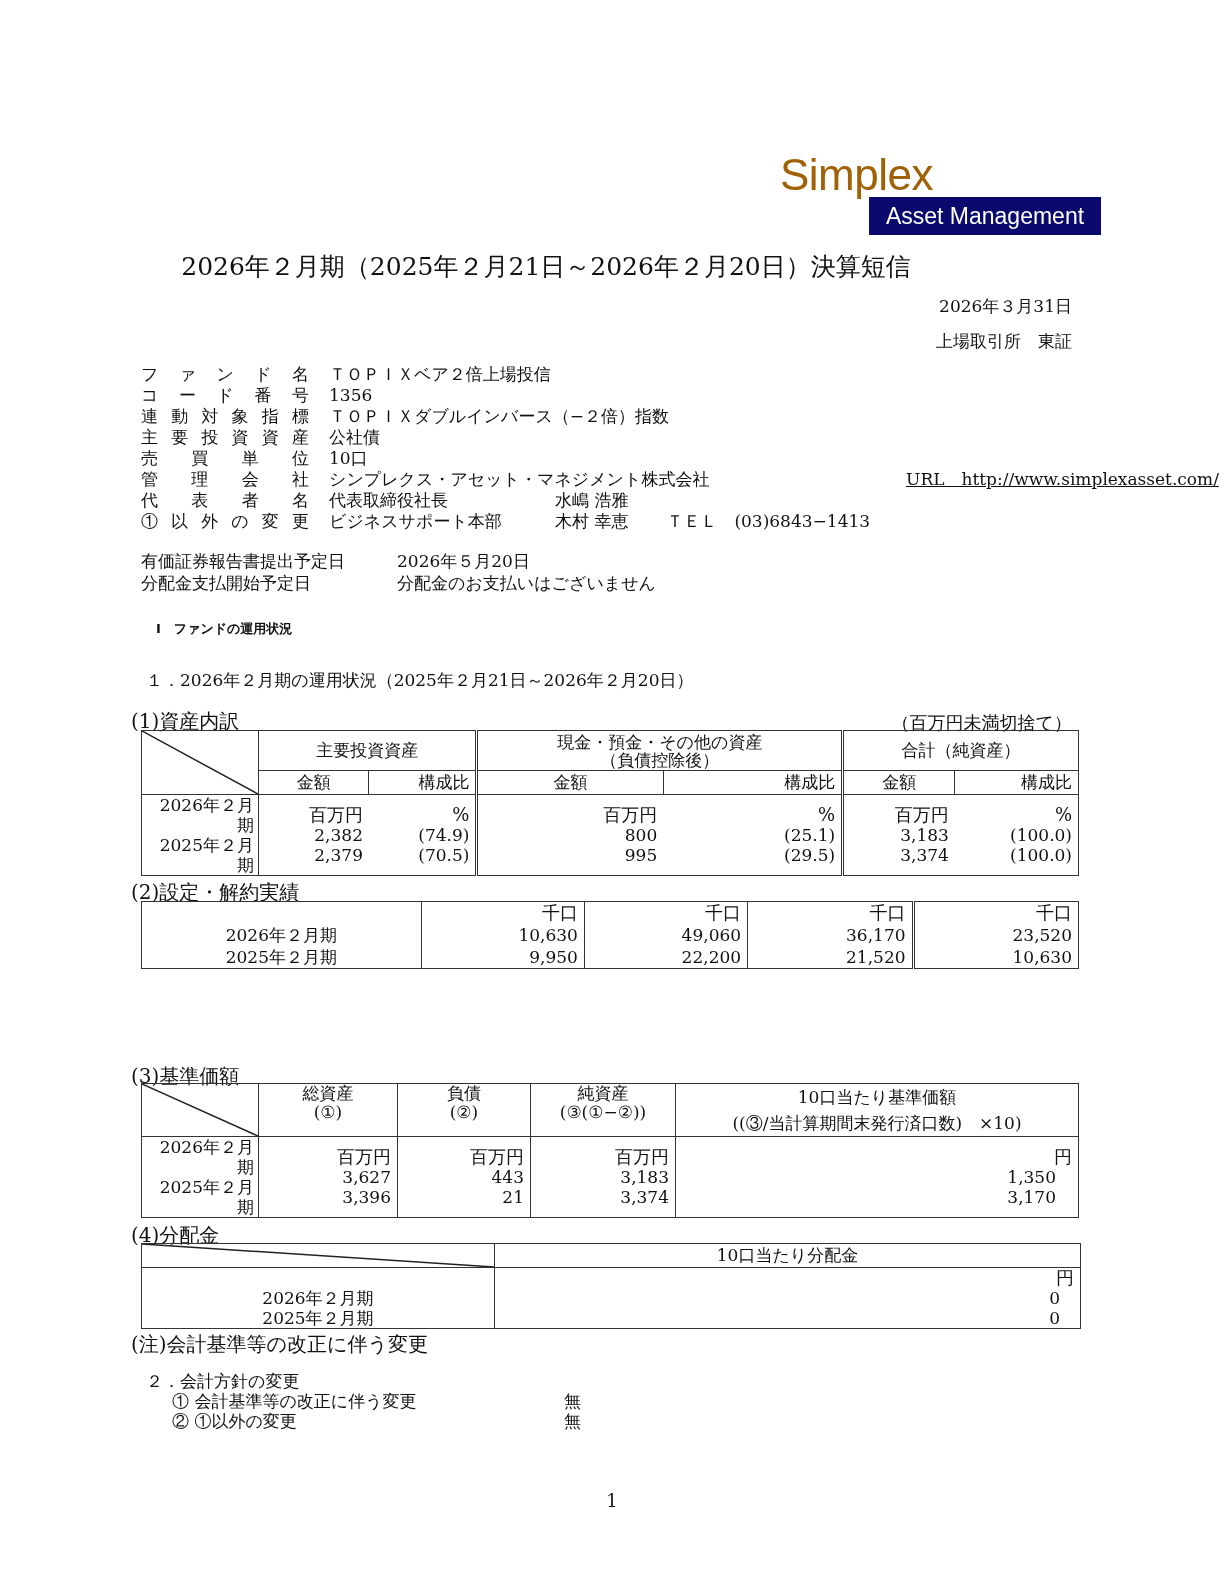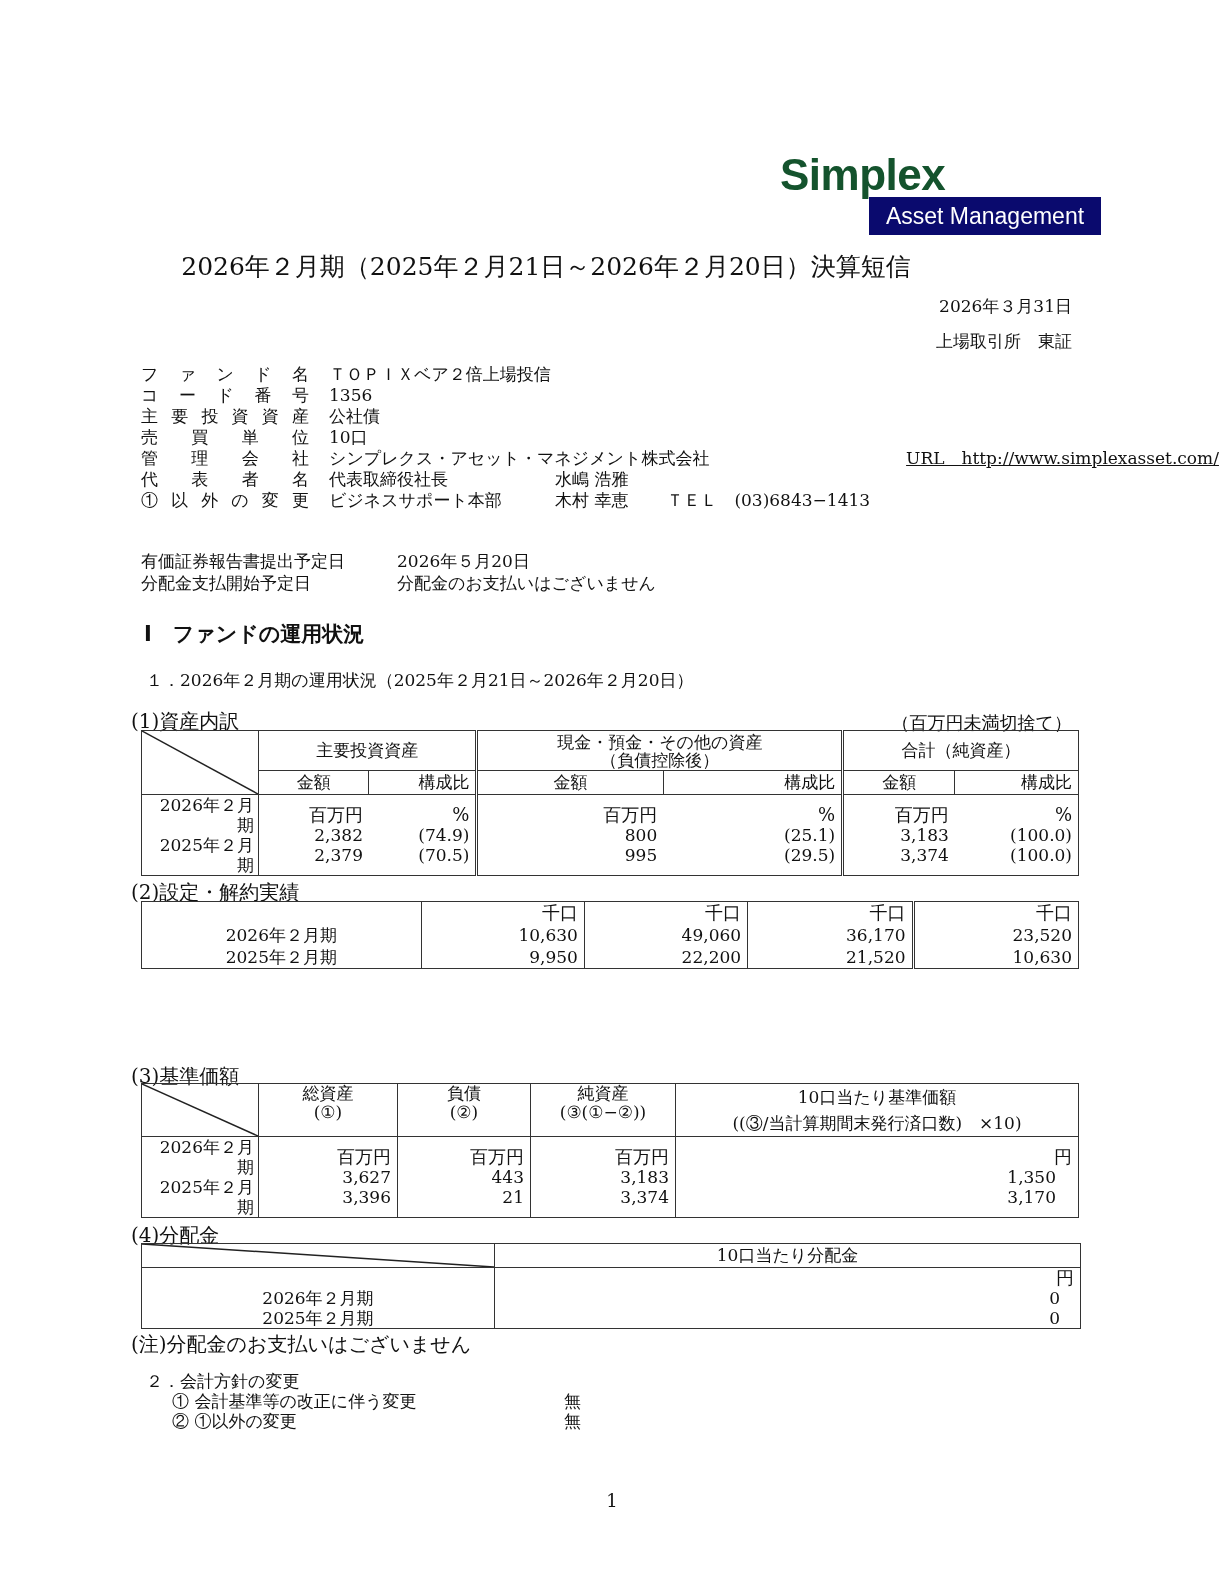--- a/index.html
+++ b/index.html
@@ -1,28 +1,28 @@
 <!DOCTYPE html>
 <html><head>
 <meta charset="utf-8">
 <style>
   html, body { margin:0; padding:0; background:#fff; }
   body { width:1224px; height:1584px; position:relative; font-family:"DejaVu Serif","Liberation Serif",serif; color:#111; font-size:17px; }
   .abs { position:absolute; }
-  .logo-main { left:780px; top:150px; font-family:"Liberation Sans",sans-serif; font-weight:bold; font-size:44px; letter-spacing:-0.5px; color:#14532d; }
+  .logo-main { left:780px; top:150px; font-family:"Liberation Sans",sans-serif; font-weight:normal; font-size:44px; letter-spacing:-0.5px; color:#a16207; }
   .logo-sub { left:869px; top:197px; width:232px; height:38px; background:#0a0a6e; color:#fff; font-family:"Liberation Sans",sans-serif; font-size:23px; line-height:38px; text-align:center; }
   .title { left:0; width:1092px; top:250px; text-align:center; font-size:25px; }
   .right-line { right:152px; font-size:17px; text-align:right; }
   .info-table { left:141px; top:364px; border-collapse:collapse; font-size:17px; line-height:21px; }
   .info-table td { padding:0; vertical-align:top; white-space:nowrap; }
   .lbl { width:168px; text-align:justify; text-align-last:justify; padding-right:20px !important; }
   .url { text-decoration:underline; }
   .dates { left:141px; top:550px; font-size:17px; line-height:22px; }
   .dates .k { display:inline-block; width:256px; }
-  .sec-head { left:144px; top:620px; font-family:"DejaVu Sans","Liberation Sans",sans-serif; font-weight:bold; font-size:21px; }
+  .sec-head { left:156px; top:620px; font-family:"DejaVu Sans","Liberation Sans",sans-serif; font-weight:bold; font-size:13px; }
   .sub-head { left:146px; top:669px; font-size:17px; }
   .tcap { font-size:20px; left:131px; }
   table.grid { position:absolute; border-collapse:collapse; font-size:17px; }
   table.grid td { border:1.5px solid #333; padding:0 6px; }
   .unit { font-size:18px; }
   .r { text-align:right; }
   .c { text-align:center; }
   .diag { position:relative; overflow:hidden; }
   .diag svg { position:absolute; left:0; top:0; width:100%; height:100%; }
   .nums { line-height:20px; }
@@ -42,20 +42,24 @@
   <tbody>
       <tr>
         <td class="lbl">ファンド名</td>
         <td colspan="3">ＴＯＰＩＸベア２倍上場投信</td>
       </tr>
   <tr>
         <td class="lbl">コード番号</td>
         <td colspan="3">1356</td>
       </tr>
   <tr>
+        <td class="lbl">連動対象指標</td>
+        <td colspan="3">ＴＯＰＩＸダブルインバース（−２倍）指数</td>
+      </tr>
+  <tr>
         <td class="lbl">主要投資資産</td>
         <td colspan="3">公社債</td>
       </tr>
   <tr>
         <td class="lbl">売買単位</td>
         <td colspan="3">10口</td>
       </tr>
   <tr>
         <td class="lbl">管理会社</td>
         <td colspan="2">シンプレクス・アセット・マネジメント株式会社</td>
@@ -252,21 +256,21 @@
           <div>2025年２月期</div>
         </td>
     <td class="r" style="padding-right:20px">
           <div class="unit" style="margin-right:-14px">円</div>
           <div>0</div>
           <div>0</div>
         </td>
   </tr>
 </tbody>
   </table>
-<div class="abs tcap" style="top:1331px">(注)分配金のお支払いはございません</div>
+<div class="abs tcap" style="top:1331px">(注)会計基準等の改正に伴う変更</div>
 
 <div class="abs" style="left:146px;top:1371px;line-height:20px;font-size:17px">
   <div>２．会計方針の変更</div>
   <div style="padding-left:26px"><span style="display:inline-block;width:392px">①  会計基準等の改正に伴う変更</span><span>無</span></div>
   <div style="padding-left:26px"><span style="display:inline-block;width:392px">②  ①以外の変更</span><span>無</span></div>
 </div>
 
 <div class="abs pagenum">1</div>
 
 </body></html>

